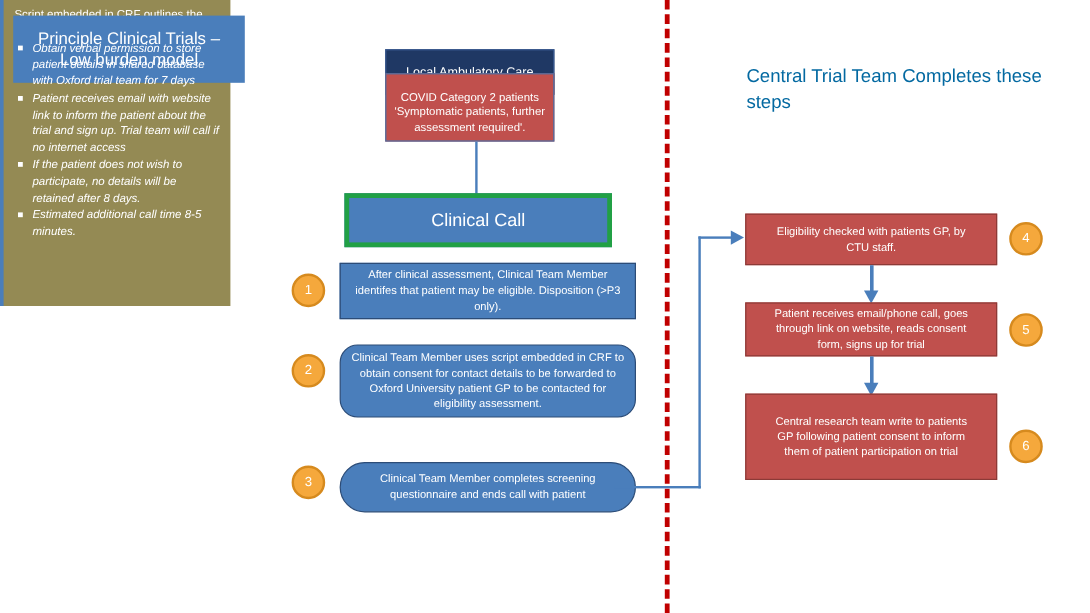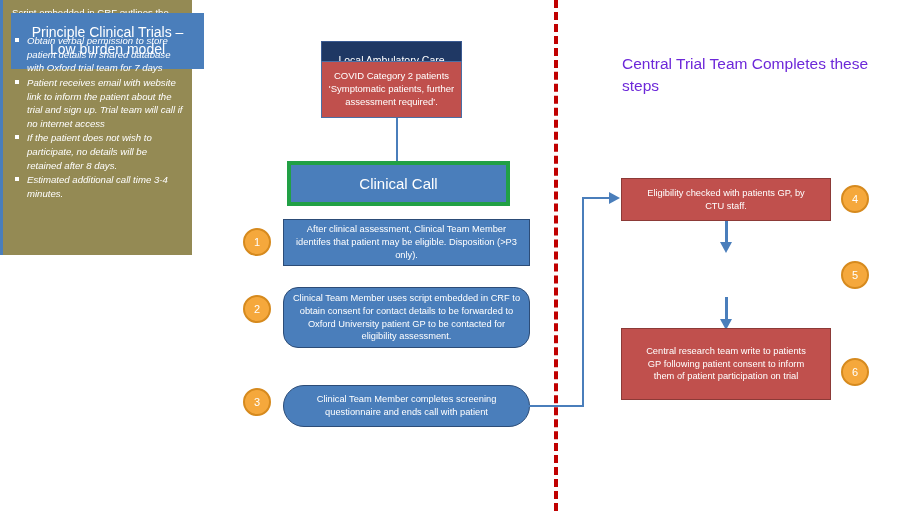--- a/index.html
+++ b/index.html
@@ -57,20 +57,21 @@
   .covid-box {
     left: 321px;
     top: 61px;
     width: 141px;
     height: 57px;
     background: #C0504D;
     border: 1.6px solid #4A6FA5;
     font-size: 9.5px;
     padding: 3px 5px;
     line-height: 1.35;
+    align-items: flex-end;
   }
 
   
   .olive-box {
     left: 14px;
     top: 176px;
     width: 172px;
     height: 243px;
     background: #948A54;
     border-left: 3px solid #4A7EBB;
@@ -164,21 +165,21 @@
   .badge-4 { left: 841px; top: 185px; }
   .badge-5 { left: 841px; top: 261px; }
   .badge-6 { left: 841px; top: 358px; }
 
   
   .right-heading {
     position: absolute;
     left: 622px;
     top: 53px;
     width: 250px;
-    color: #6d28d9;
+    color: #0369a1;
     font-size: 15.5px;
     line-height: 1.42;
     text-align: left;
   }
 
   
   .divider {
     position: absolute;
     left: 554px;
     top: 0px;
@@ -244,21 +245,21 @@
   </div>
 
   <div class="conn c-top-v"></div>
 
   <div class="olive-box">
     <p class="lead">Script embedded in CRF outlines the following:</p>
     <ul>
       <li>Obtain verbal permission to store patient details in shared database with Oxford  trial team for 7 days</li>
       <li>Patient receives email with website link to inform the patient about the trial and sign up. Trial team will call if no internet access</li>
       <li>If the patient does not wish to participate, no details will be retained after 8 days.</li>
-      <li>Estimated additional call time 3-4 minutes.</li>
+      <li>Estimated additional call time 8-5 minutes.</li>
     </ul>
   </div>
 
   <div class="box clinical-call">
     <span>Clinical Call</span>
   </div>
 
   <div class="box step-box step-1">
     <span>After clinical assessment, Clinical Team Member identifes that patient may be eligible. Disposition (&gt;P3 only).</span>
   </div>
@@ -292,20 +293,23 @@
   <div class="box rbox rbox-4">
     <span>Eligibility checked with patients GP, by CTU staff.</span>
   </div>
   <div class="badge badge-4">
     <span>4</span>
   </div>
 
   <div class="conn c-45"></div>
   <div class="arrow-45"></div>
 
+  <div class="box rbox rbox-5">
+    <span>Patient  receives email/phone call, goes through link on website, reads consent form, signs up for trial</span>
+  </div>
   <div class="badge badge-5">
     <span>5</span>
   </div>
 
   <div class="conn c-56"></div>
   <div class="arrow-56"></div>
 
   <div class="box rbox rbox-6">
     <span>Central research team write to patients GP following patient consent to inform them of patient participation on trial</span>
   </div>

